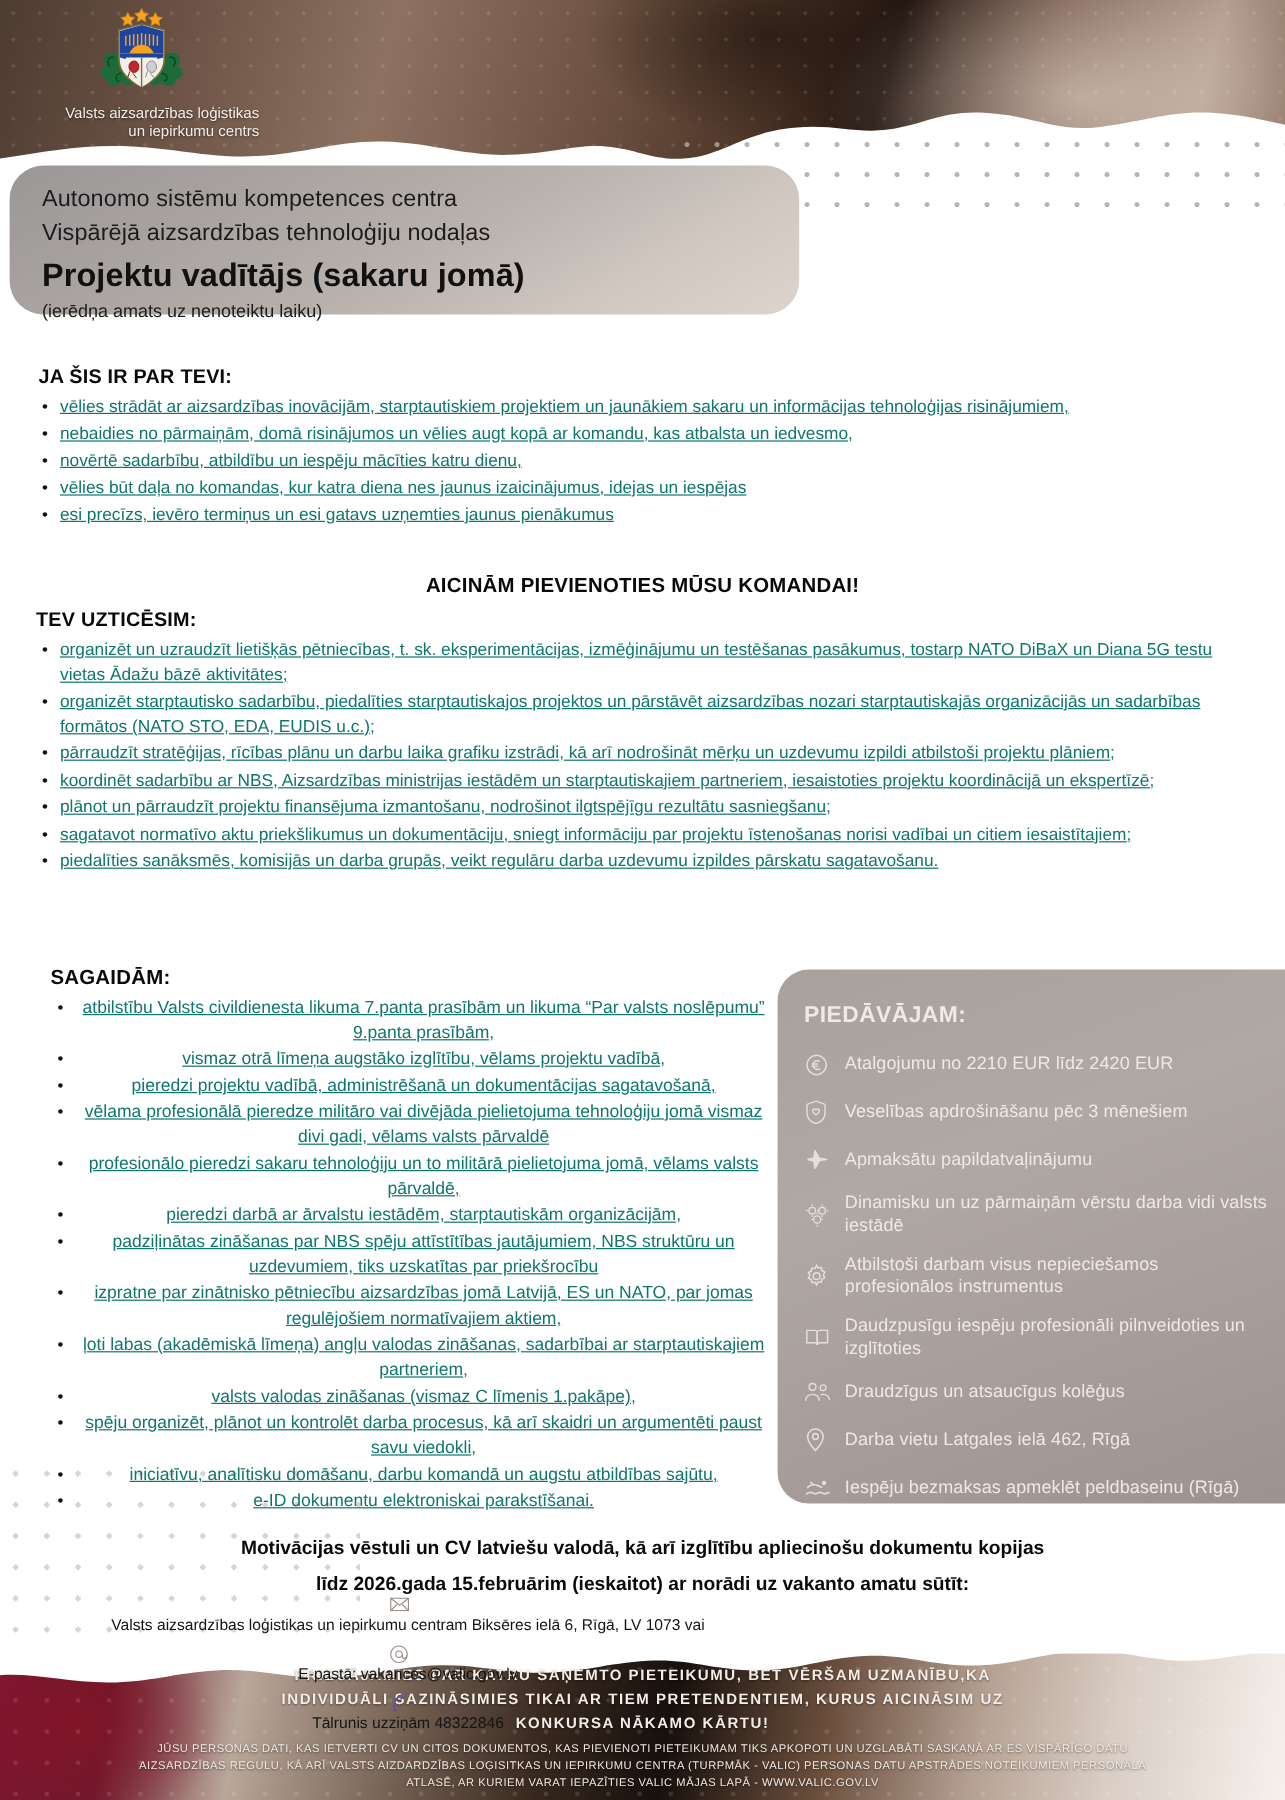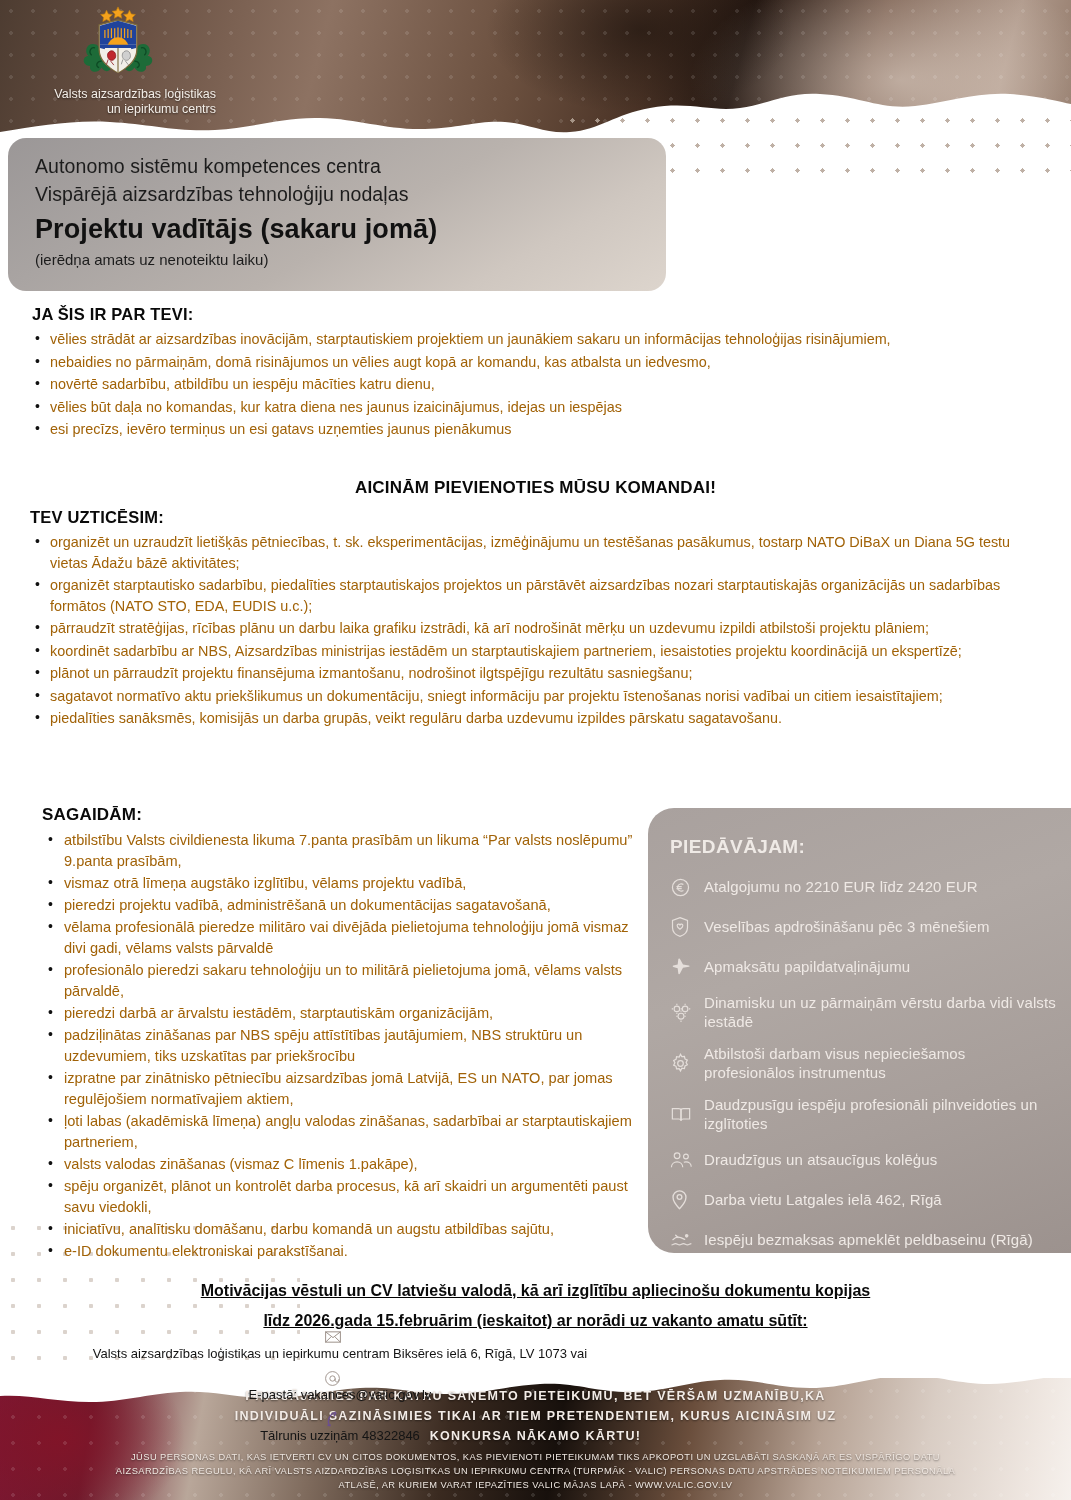--- a/index.html
+++ b/index.html
@@ -58,22 +58,22 @@
     z-index: 6;
   }
   .coa { width: 82px; height: 82px; margin: 0 auto; display: block; }
   .logo-text {
     margin-top: 3px; color: #f4efe9; font-size: 12.5px; line-height: 15px;
     text-shadow: 0 1px 2px rgba(0,0,0,.55);
   }
 
   
   .title-card {
-    position: absolute; left: 8px; top: 138px; width: 658px; height: 153px;
-    border-radius: 18px;
+    position: absolute; left: 8px; top: 138px; width: 658px; height: 124px;
+    border-radius: 28px;
     background: linear-gradient(150deg, #9b9797 0%, #a9a4a2 28%, #b9b2ad 55%, #cfc7c0 78%, #ddd5cd 100%);
     z-index: 7;
     padding: 14px 0 0 27px;
   }
   .title-l1, .title-l2 {
     font-size: 19.5px; color: #1c1c1c; line-height: 28px; letter-spacing: .1px;
   }
   .title-main {
     font-size: 27px; font-weight: bold; color: #111; line-height: 40px;
     margin-top: 1px; letter-spacing: .1px;
@@ -81,39 +81,39 @@
   .title-sub { font-size: 15px; color: #1c1c1c; line-height: 20px; margin-top: 1px; }
 
   
   .content { position: absolute; left: 0; top: 0; width: 1071px; z-index: 5; }
 
   .sec-head {
     font-size: 16.5px; font-weight: bold; color: #0a0a0a; letter-spacing: .2px;
   }
   ul.bul { list-style: none; margin: 5px 0 0 0; padding: 0; }
   ul.bul li {
-    position: relative; padding-left: 20px; font-size: 14.4px; color: #a16207;
-    line-height: 20.5px; margin-bottom: 2px;
+    position: relative; padding-left: 20px; font-size: 14.4px; color: #0f766e;
+    line-height: 20.5px; margin-bottom: 2px; text-decoration: underline;
   }
   ul.bul li::before {
     content: "•"; position: absolute; left: 5px; top: -1px; font-size: 14px; color: #111;
   }
 
   #block-tevi { position: absolute; left: 30px; top: 305px; width: 930px; }
   #block-tevi .sec-head { margin-left: 2px; }
   #cta {
     position: absolute; left: 0; top: 478px; width: 1071px; text-align: center;
     font-size: 17px; font-weight: bold; color: #0a0a0a; letter-spacing: .2px;
   }
   #block-uzticesim { position: absolute; left: 30px; top: 508px; width: 995px; }
 
   #block-sagaidam { position: absolute; left: 42px; top: 805px; width: 600px; }
   #block-sagaidam .sec-head { font-size: 17px; }
   #block-sagaidam ul.bul li {
-    font-size: 14.6px; line-height: 21px; padding-left: 22px; margin-bottom: 1px;
+    font-size: 14.6px; line-height: 21px; padding-left: 22px; margin-bottom: 1px; text-align: center;
   }
   #block-sagaidam ul.bul li::before { left: 6px; }
 
   
   .offer-panel {
     position: absolute; left: 648px; top: 808px; width: 424px; height: 445px;
     border-top-left-radius: 26px; border-bottom-left-radius: 26px;
     background: linear-gradient(160deg, #a9a19e 0%, #b0a8a4 35%, #a79e9a 68%, #9c928e 100%);
     padding: 28px 14px 0 22px;
   }
@@ -126,21 +126,21 @@
     width: 34px; min-width: 34px; height: 26px; display: flex;
     align-items: center; justify-content: flex-start; opacity: .85;
   }
   .offer-icon svg { display: block; }
   .offer-label {
     font-size: 15px; color: #efe9e5; line-height: 18.5px; letter-spacing: .1px;
   }
 
   
   #apply-head {
-    position: absolute; left: 0; top: 1276px; width: 1071px; text-align: center; text-decoration: underline;
+    position: absolute; left: 0; top: 1276px; width: 1071px; text-align: center;
   }
   #apply-head div {
     font-size: 16px; font-weight: bold; color: #0a0a0a; line-height: 30px;
   }
   #contacts { position: absolute; left: 30px; top: 1328px; width: 620px; }
   .c-row { display: flex; align-items: center; margin-bottom: 8px; flex-direction: column; }
   .c-ico { width: 30px; min-width: 30px; height: 18px; display:flex; align-items:center; }
   .c-txt { font-size: 13px; color: #141414; }
 
   

